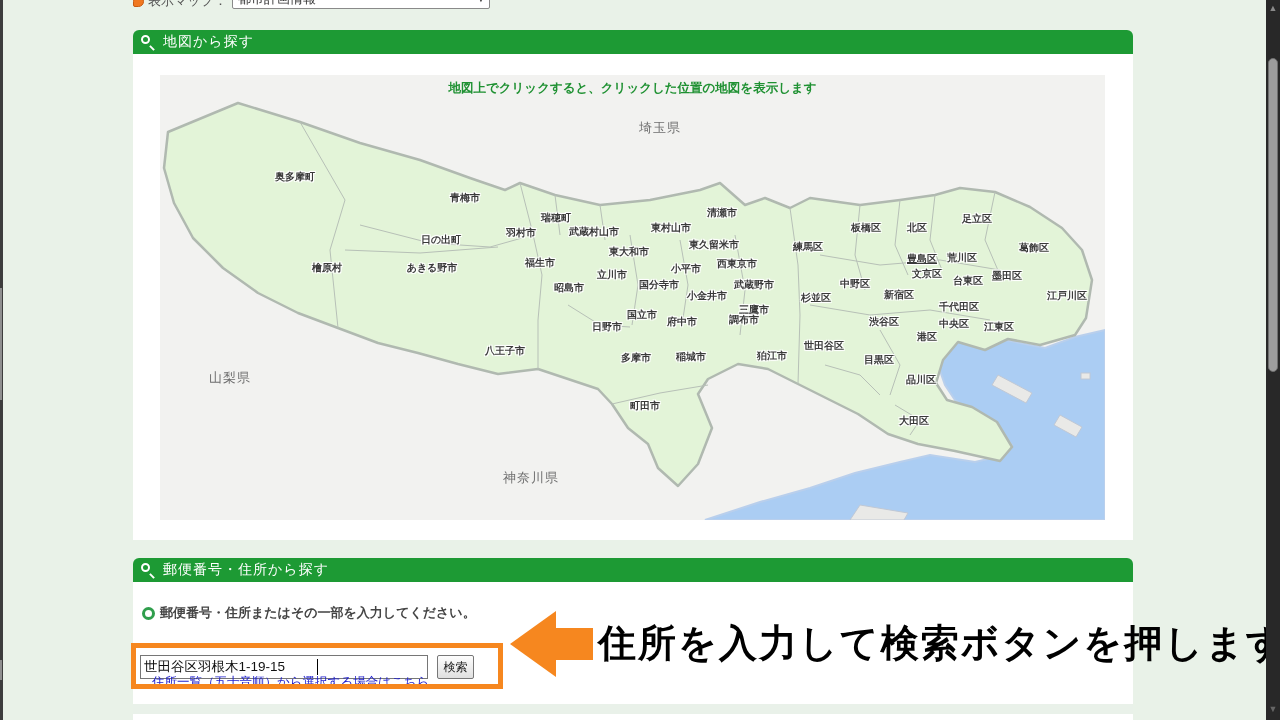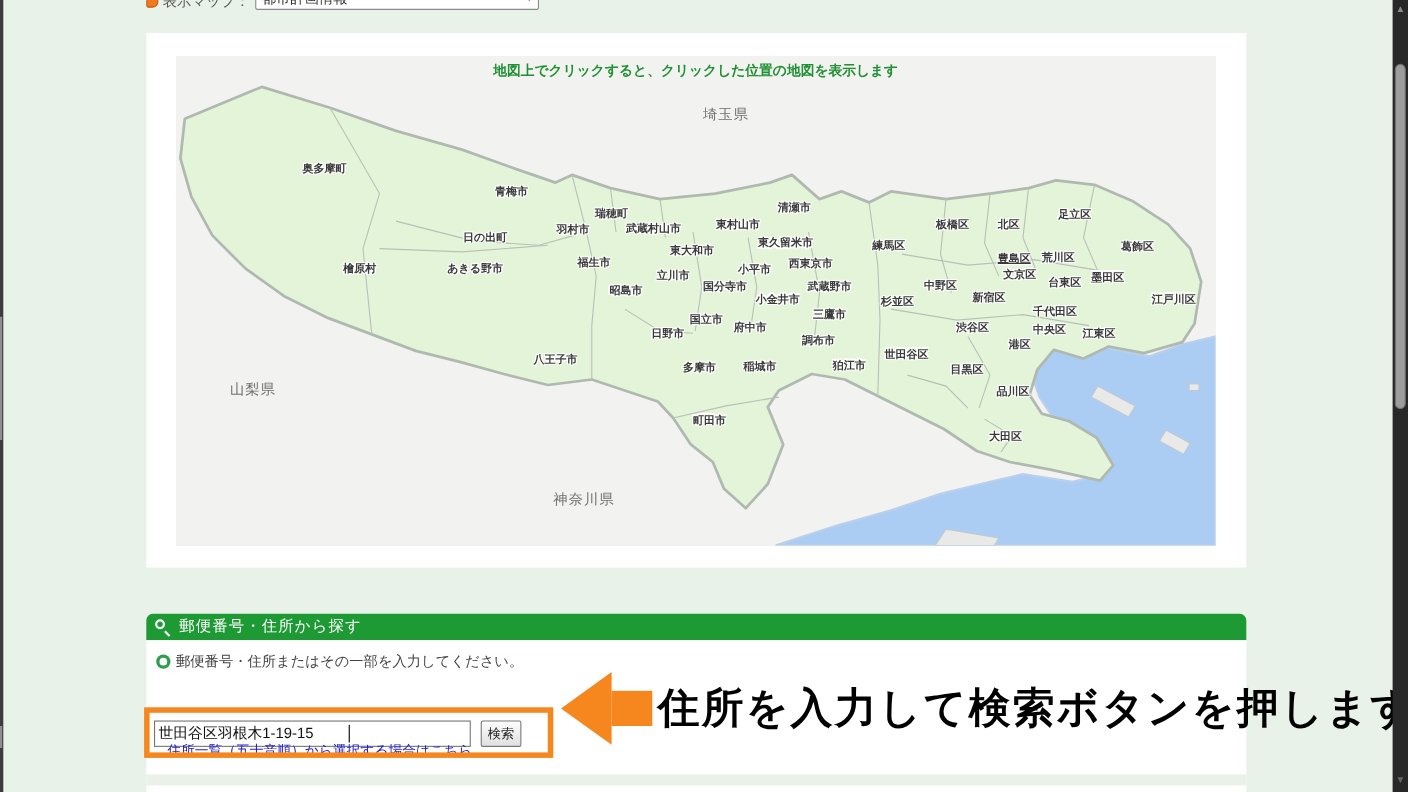--- a/index.html
+++ b/index.html
@@ -37,21 +37,21 @@
   #map-instruction { position:absolute; left:0; top:5px; width:100%; text-align:center; font-size:12.5px; font-weight:bold; color:#1f9132; }
   #map-labels { position:absolute; left:0; top:0; width:100%; height:100%; }
   #map-labels .muni { position:absolute; transform:translate(-50%,-50%); font-size:10px; font-weight:bold; color:#3a3a3a; white-space:nowrap;
       text-shadow:-1px -1px 0 #fff,1px -1px 0 #fff,-1px 1px 0 #fff,1px 1px 0 #fff,0 0 3px #fff; }
   #map-labels .pref { position:absolute; transform:translate(-50%,-50%); font-size:13px; color:#6f6f6f; white-space:nowrap; letter-spacing:1px; }
 
   #addr-panel { top:558px; }
   #addr-panel .panel-body { height:138px; position:relative; font-size:13px; color:#444; }
   .radio-row { position:absolute; left:9px; display:flex; align-items:center; }
   .radio-icon { width:13px; height:13px; border:3px solid #2f9e4c; border-radius:50%; background:#fff; margin-right:5px; flex:0 0 auto; }
-  #radio-row-1 { top:10px; }
+  #radio-row-1 { top:22px;font-weight:bold; }
 
   #addr-input { position:absolute; left:7px; top:73px; width:288px; height:24px; border:1px solid #767676; font-size:13.5px; padding:2px 3px; color:#111; background:#fff; font-family:"Liberation Sans","DejaVu Sans",sans-serif; }
   #text-caret { position:absolute; left:184px; top:77px; width:1px; height:16px; background:#000; }
   #search-btn { position:absolute; left:304px; top:73px; width:37px; height:24px; border:1px solid #777; border-radius:2px; background:linear-gradient(#fdfdfd,#e0e0e0); font-size:12px; color:#222; font-family:"Liberation Sans","DejaVu Sans",sans-serif; }
   #addr-link-clip { position:absolute; left:19px; top:92px; height:11px; overflow:hidden; }
   #addr-link { font-size:12.5px; color:#1a1acc; text-decoration:underline; }
   #highlight-box { position:absolute; left:-2px; top:61px; width:372px; height:46px; border:5px solid #f6871f; z-index:6; }
   #form-divider { position:absolute; left:0; top:122px; width:1000px; height:10px; background:#e9f1e9; }
 
   
@@ -65,20 +65,27 @@
 <div id="toolbar">
   <span id="tb-icon"></span>
   <span id="tb-label">表示マップ：</span>
   <div id="tb-select">
     <span>都市計画情報</span>
     <span class="sel-arrow">▼</span>
   </div>
 </div>
 
 <section class="panel" id="map-panel">
+  <div class="panel-header">
+    <span class="mag-icon">
+        <span class="lens"></span>
+        <span class="handle"></span>
+      </span>
+    <span class="title">地図から探す</span>
+  </div>
   <div class="panel-body">
     <div id="map-area">
       <svg width="945" height="445" viewBox="0 0 945 445">
         <rect x="0" y="0" width="945" height="445" fill="#f2f2f0"></rect>
 
         <polygon fill="#abcdf3" stroke="#b9cfec" stroke-width="2" points="
           798,263 830,272 845,265 885,273 915,262 945,255
           945,445 545,445 600,427 650,413 695,398 740,387 770,380
           815,387 845,380 852,370 835,350 818,340 795,325 785,310 778,290 790,275"></polygon>
 
@@ -139,21 +146,21 @@
           <span class="muni" style="left: 577px; top: 189px;">西東京市</span>
           <span class="muni" style="left: 526px; top: 194px;">小平市</span>
           <span class="muni" style="left: 452px; top: 200px;">立川市</span>
           <span class="muni" style="left: 499px; top: 210px;">国分寺市</span>
           <span class="muni" style="left: 594px; top: 210px;">武蔵野市</span>
           <span class="muni" style="left: 547px; top: 221px;">小金井市</span>
           <span class="muni" style="left: 594px; top: 235px;">三鷹市</span>
           <span class="muni" style="left: 482px; top: 240px;">国立市</span>
           <span class="muni" style="left: 522px; top: 247px;">府中市</span>
           <span class="muni" style="left: 447px; top: 252px;">日野市</span>
-          <span class="muni" style="left: 584px; top: 259px;">調布市</span>
+          <span class="muni" style="left: 584px; top: 245px;">調布市</span>
           <span class="muni" style="left: 476px; top: 283px;">多摩市</span>
           <span class="muni" style="left: 531px; top: 282px;">稲城市</span>
           <span class="muni" style="left: 612px; top: 281px;">狛江市</span>
           <span class="muni" style="left: 485px; top: 331px;">町田市</span>
           <span class="muni" style="left: 648px; top: 172px;">練馬区</span>
           <span class="muni" style="left: 706px; top: 153px;">板橋区</span>
           <span class="muni" style="left: 757px; top: 153px;">北区</span>
           <span class="muni" style="left: 817px; top: 144px;">足立区</span>
           <span class="muni" style="left: 874px; top: 173px;">葛飾区</span>
           <span class="muni" style="left: 762px; top: 184px; text-decoration: underline;">豊島区</span>

